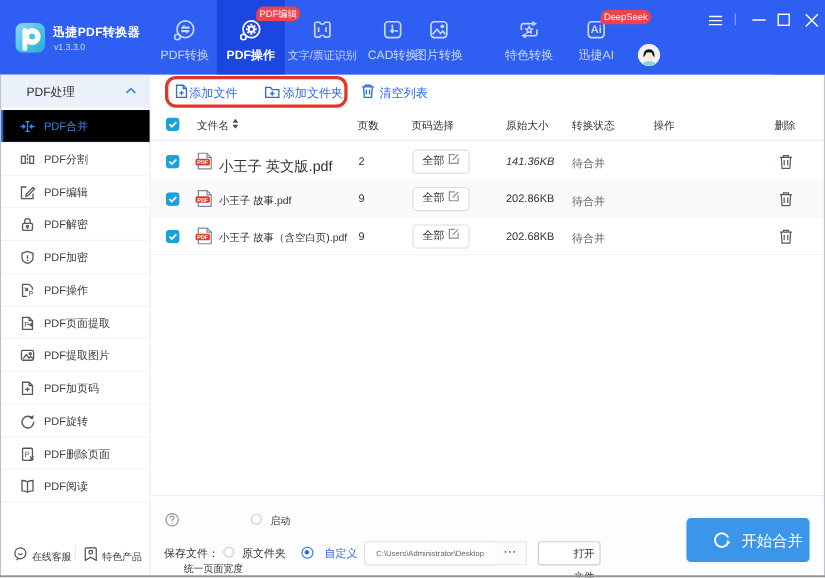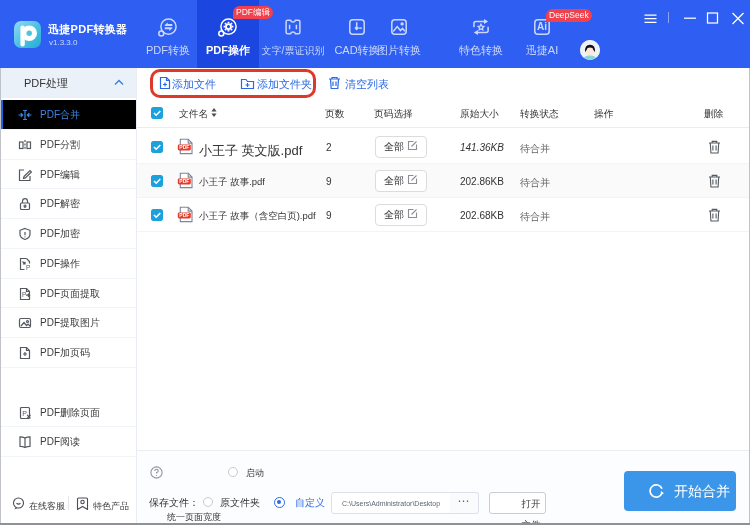--- a/index.html
+++ b/index.html
@@ -266,20 +266,29 @@
     <div class="sitem" style="top: 270px;">
       <span class="sicon">
         <svg width="14" height="14" viewBox="0 0 14 14" fill="none" stroke="#55595f" stroke-width="1.2">
           <path d="M8.5 1.5 h-6 v11 h9 v-8 z"></path>
           <path d="M8.5 1.5 v3 h3"></path>
           <path d="M7 6 v4 M5 8 h4"></path>
         </svg>
       </span>
       <span class="slabel">PDF加页码</span>
     </div>
+    <div class="sitem" style="top: 299.75px;">
+      <span class="sicon">
+        <svg width="14" height="14" viewBox="0 0 14 14" fill="none" stroke="#55595f" stroke-width="1.3">
+          <path d="M11.3 4.2 A5.3 5.3 0 1 0 12.6 7.3"></path>
+          <path d="M12.8 1.2 L12 5.2 L8.2 4.1" fill="#55595f" stroke="none"></path>
+        </svg>
+      </span>
+      <span class="slabel">PDF旋转</span>
+    </div>
     <div class="sitem" style="top: 329.5px;">
       <span class="sicon">
         <svg width="14" height="14" viewBox="0 0 14 14" fill="none" stroke="#55595f" stroke-width="1.2">
           <rect x="2.5" y="1.5" width="9" height="11" rx="1"></rect>
           <text x="4.2" y="9.5" font-size="7" fill="#55595f" stroke="none" font-family="Liberation Sans">P</text>
           <path d="M9.2 9 l3.3 3.3 M12.5 9 l-3.3 3.3" stroke-width="1.1"></path>
         </svg>
       </span>
       <span class="slabel">PDF删除页面</span>
     </div>

